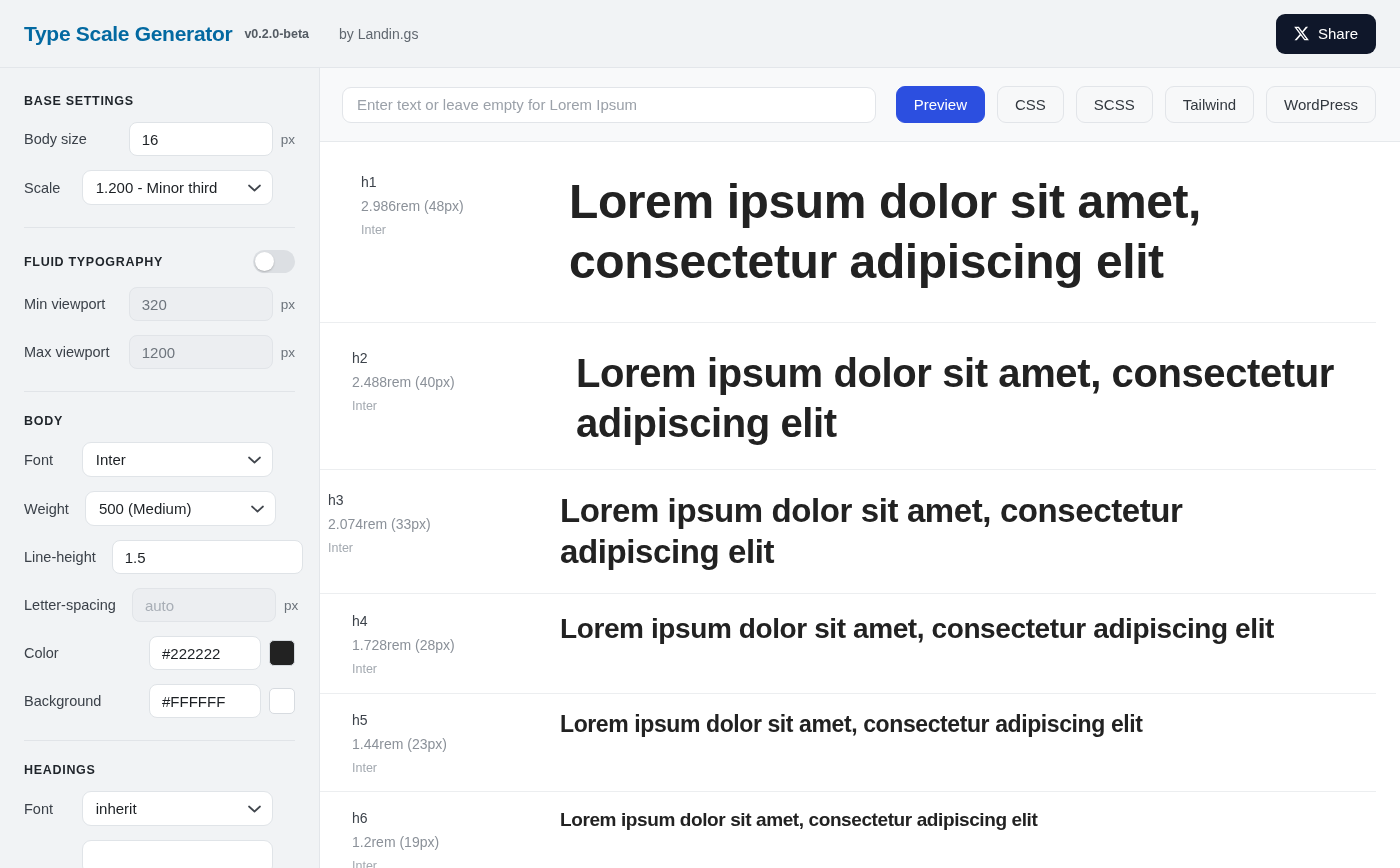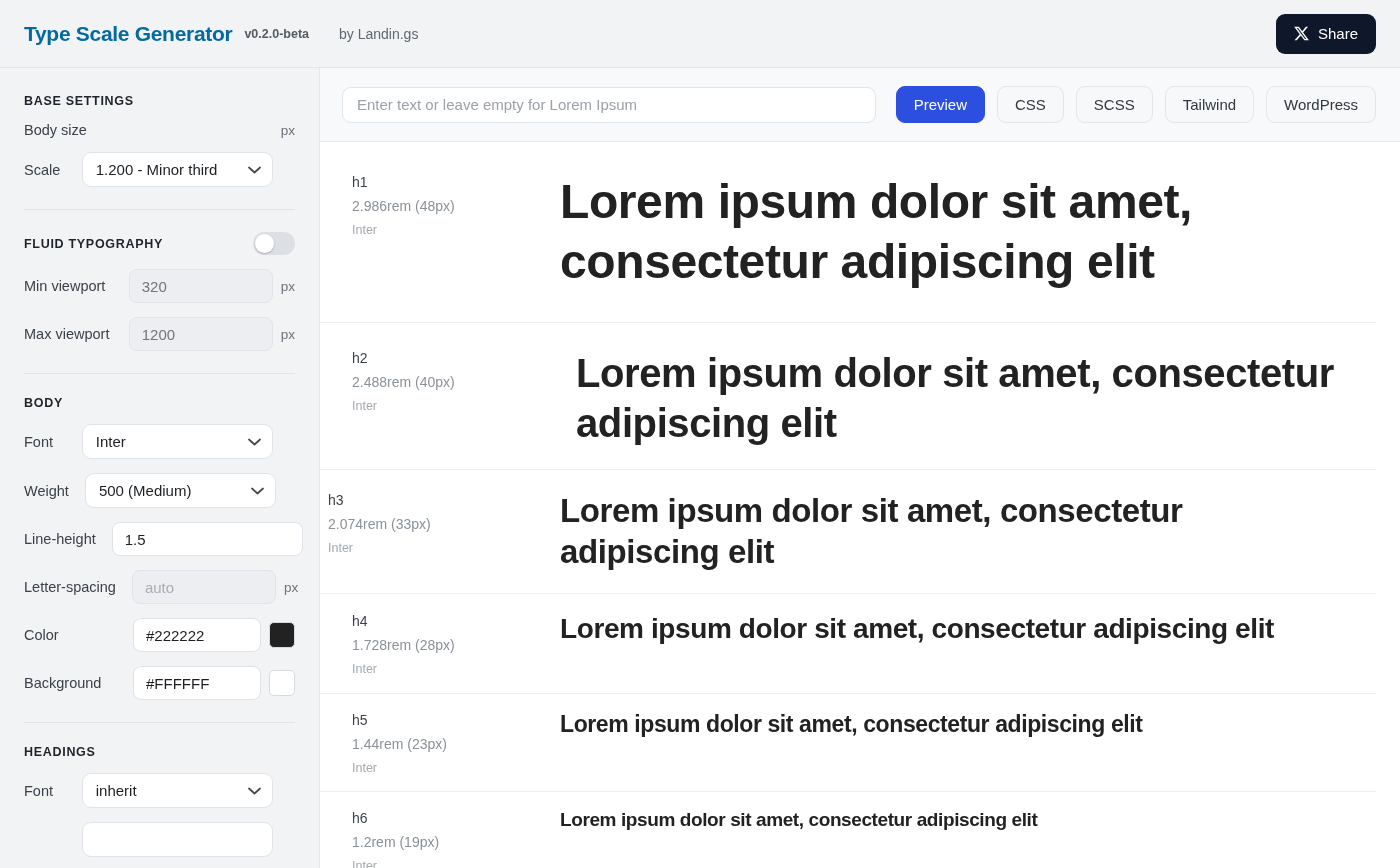--- a/index.html
+++ b/index.html
@@ -97,21 +97,21 @@
     border: 1px solid #d7dbe0; cursor: pointer;
   }
 
   
   .w-body-size  { width: 144px; }
   .w-scale      { width: 191px; }
   .w-viewport   { width: 144px; }
   .w-select-lg  { width: 191px; }
   .w-lineheight { width: 191px; }
   .w-letter     { width: 144px; }
-  .w-color      { width: 128px; }
+  .w-color      { width: 112px; }
 
   
   .main { flex: 1; display: flex; flex-direction: column; min-width: 0; background: #ffffff; }
   .toolbar {
     height: 74px; min-height: 74px;
     background: #f8f9fa;
     border-bottom: 1px solid #e6e9ec;
     display: flex; align-items: center; gap: 20px;
     padding: 0 24px 0 22px;
   }
@@ -174,20 +174,21 @@
 
   <div class="split">
 
     <div class="sidebar">
 
       <div class="sec-title">BASE SETTINGS</div>
 
       <div class="row">
         <span class="lbl">Body size</span>
         <span class="spacer-fill"></span>
+        <input class="field w-body-size" value="16" style="">
         <span class="unit">px</span>
       </div>
 
       <div class="row">
         <span class="lbl">Scale</span>
         <span class="spacer-fill"></span>
         <span class="select-wrap">
           <span class="selectbox w-scale">
             <span>1.200 - Minor third</span>
           </span>
@@ -324,21 +325,21 @@
         <div class="tabs" id="tabs">
             <button class="tab active" style="background: rgb(44, 79, 224); border-color: rgb(44, 79, 224);">Preview</button>
             <button class="tab">CSS</button>
             <button class="tab">SCSS</button>
             <button class="tab">Tailwind</button>
             <button class="tab">WordPress</button>
           </div>
       </div>
 
       <div class="preview-scroll" id="preview-rows">
-          <div class="spec-row" style="padding-top: 30px; padding-bottom: 30px;">
+          <div class="spec-row" style="padding-top: 30px; padding-bottom: 30px; padding-left: 9px;">
             <div class="spec-meta" style="padding-top: 2px;">
               <div class="spec-tag">h1</div>
               <div class="spec-size">2.986rem (48px)</div>
               <div class="spec-font">Inter</div>
             </div>
             <div class="spec-sample" style="font-size: 48px; line-height: 1.25; color: rgb(34, 34, 34);">Lorem ipsum dolor sit amet, consectetur adipiscing elit</div>
           </div>
           <div class="spec-row" style="padding-top: 25px; padding-bottom: 21px; gap: 16px;">
             <div class="spec-meta" style="padding-top: 2px;">
               <div class="spec-tag">h2</div>

